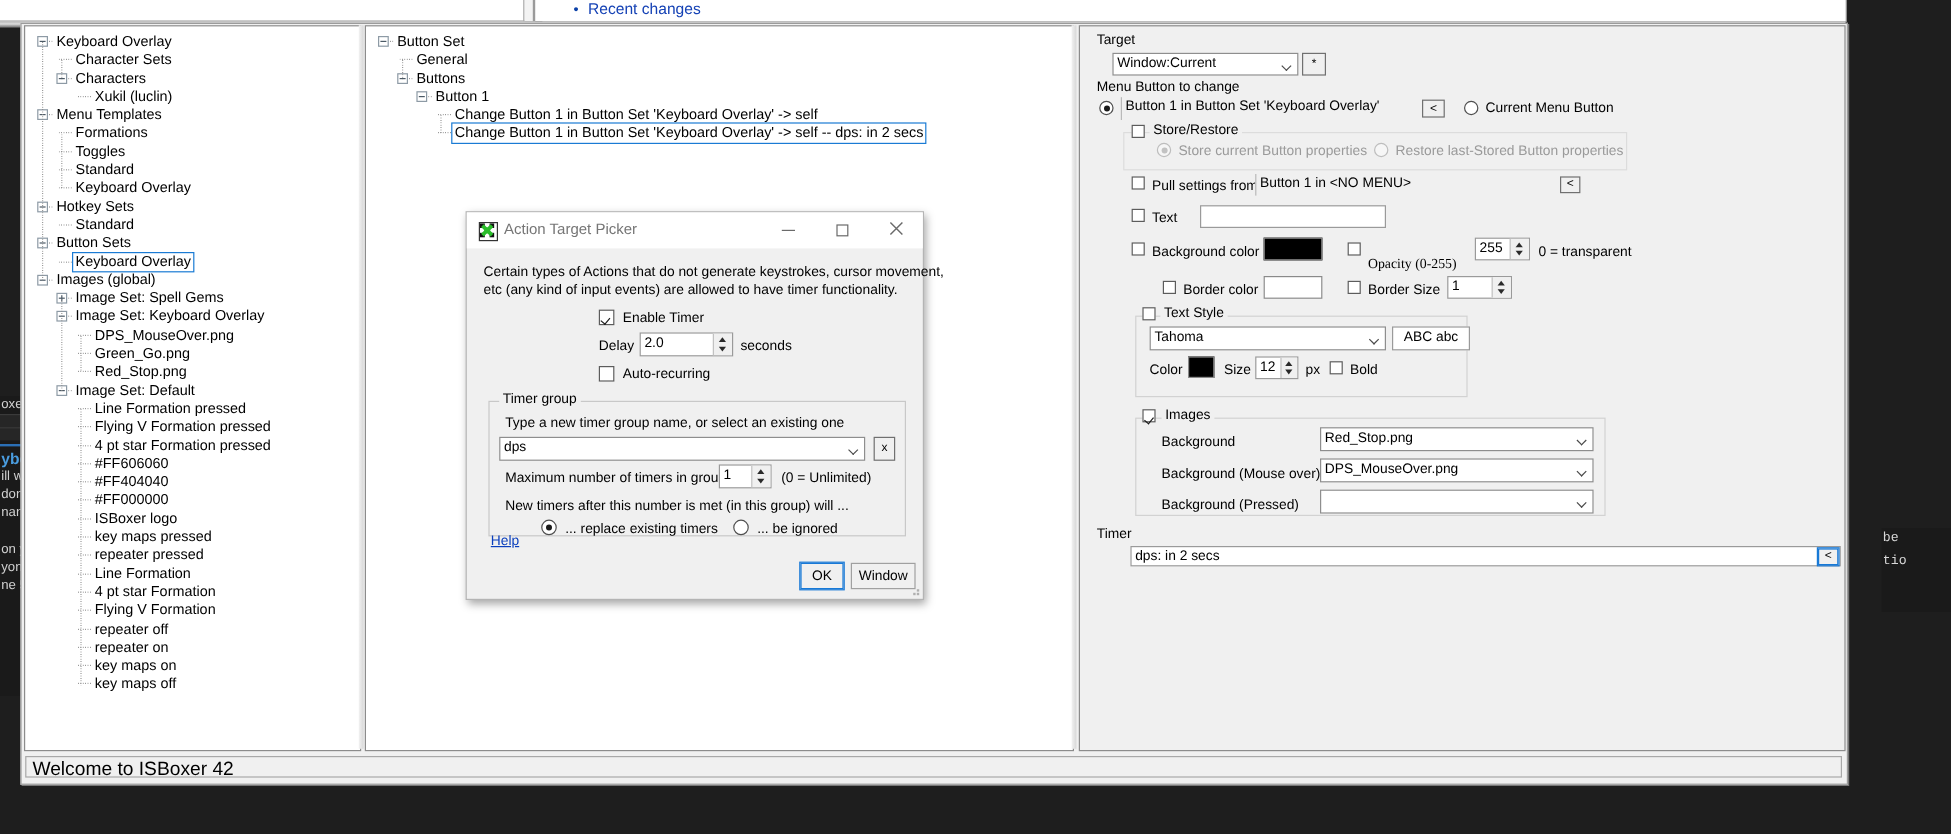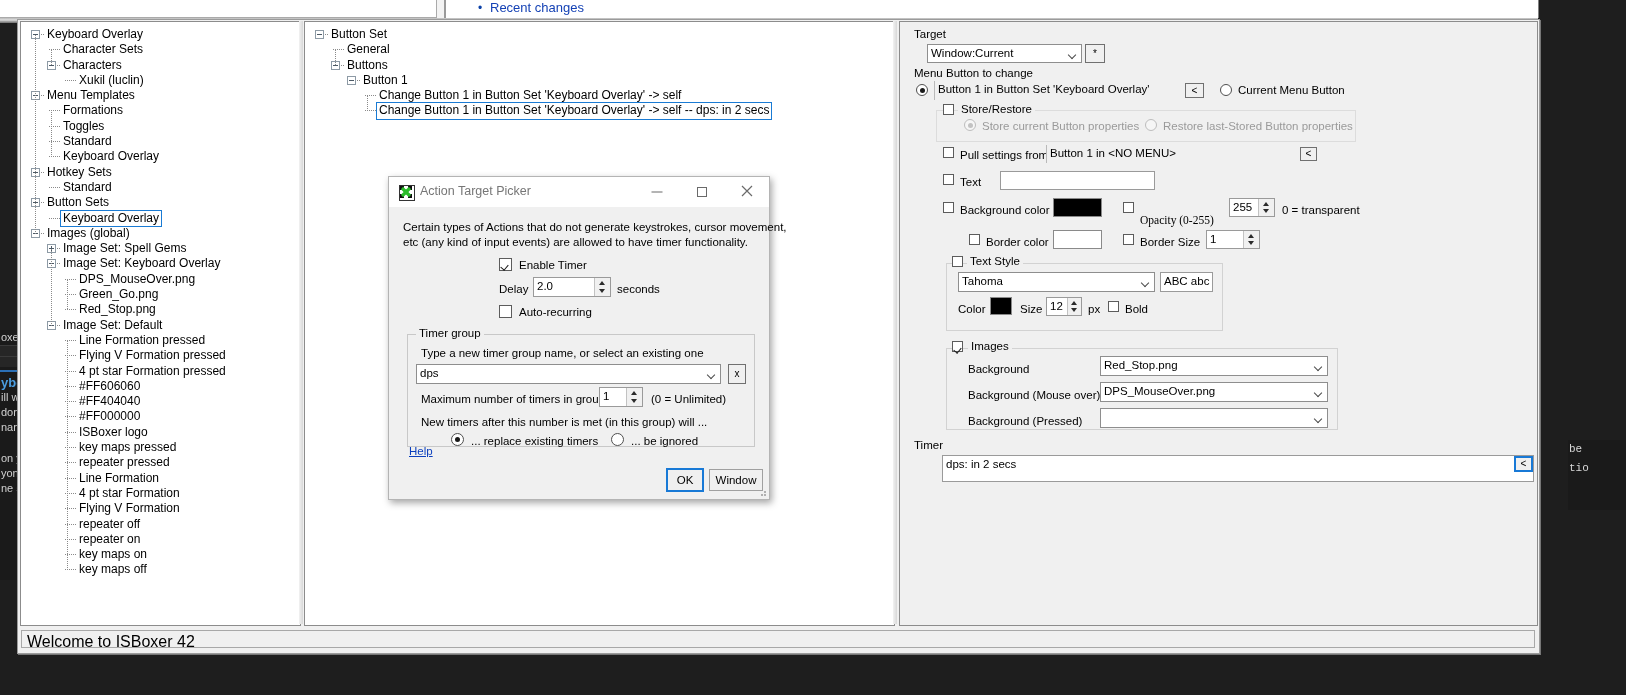--- a/index.html
+++ b/index.html
@@ -412,21 +412,21 @@
       </span>
   </div>
 
   <div class="grp strong" style="left:46px;top:241px;width:277px;height:68px;"></div>
   <div class="cbx" style="left:52px;top:234px;"></div>
   <div class="grplbl" style="left:67px;top:233px;">Text Style</div>
   <div class="combo" style="left:58px;top:250px;width:197px;height:20px;">
     <span>Tahoma</span>
     <i class="caret"></i>
   </div>
-  <div class="tbox-in" style="left:260px;top:250px;width:53px;height:20px;text-align:center;">
+  <div class="tbox-in" style="left:260px;top:250px;width:65px;height:20px;text-align:center;">
     <span>ABC abc</span>
   </div>
   <div class="lbl" style="left:58px;top:281px;">Color</div>
   <div class="swatch" id="sw-tc" style="left:90px;top:275px;width:22px;height:18px;background:#000;"></div>
   <div class="lbl" style="left:120px;top:281px;">Size</div>
   <div class="spin" style="left:146px;top:275px;width:36px;height:19px;">
     <span>12</span>
     <span class="spinbtn" style="width:13px">
         <i class="up" style="left:3px"></i>
         <i class="dn" style="left:3px"></i>
@@ -452,21 +452,21 @@
     <i class="caret"></i>
   </div>
 
   <div class="lbl" style="left:68px;top:393px;">Background (Pressed)</div>
   <div class="combo" style="left:200px;top:386px;width:228px;height:20px;">
     <span></span>
     <i class="caret"></i>
   </div>
 
   <div class="lbl" style="left:14px;top:417px;">Timer</div>
-  <div class="tbox-in" style="left:42px;top:433px;width:592px;height:27px;">
+  <div class="tbox-in" style="left:42px;top:433px;width:592px;height:17px;">
     <span>dps: in 2 secs</span>
   </div>
   <div class="minibtn" style="left:615px;top:435px;width:17px;height:14px;border:1px solid #1879d6;outline:1px solid #1879d6;">&lt;</div>
 </div>
 
 <div class="abs" id="dlg">
   <div id="dlg-title">
     <div id="dlg-icon">
       <svg width="12" height="12" viewBox="0 0 12 12" aria-hidden="true">
         <rect x="0" y="0" width="12" height="12" fill="#ffffff"></rect>

